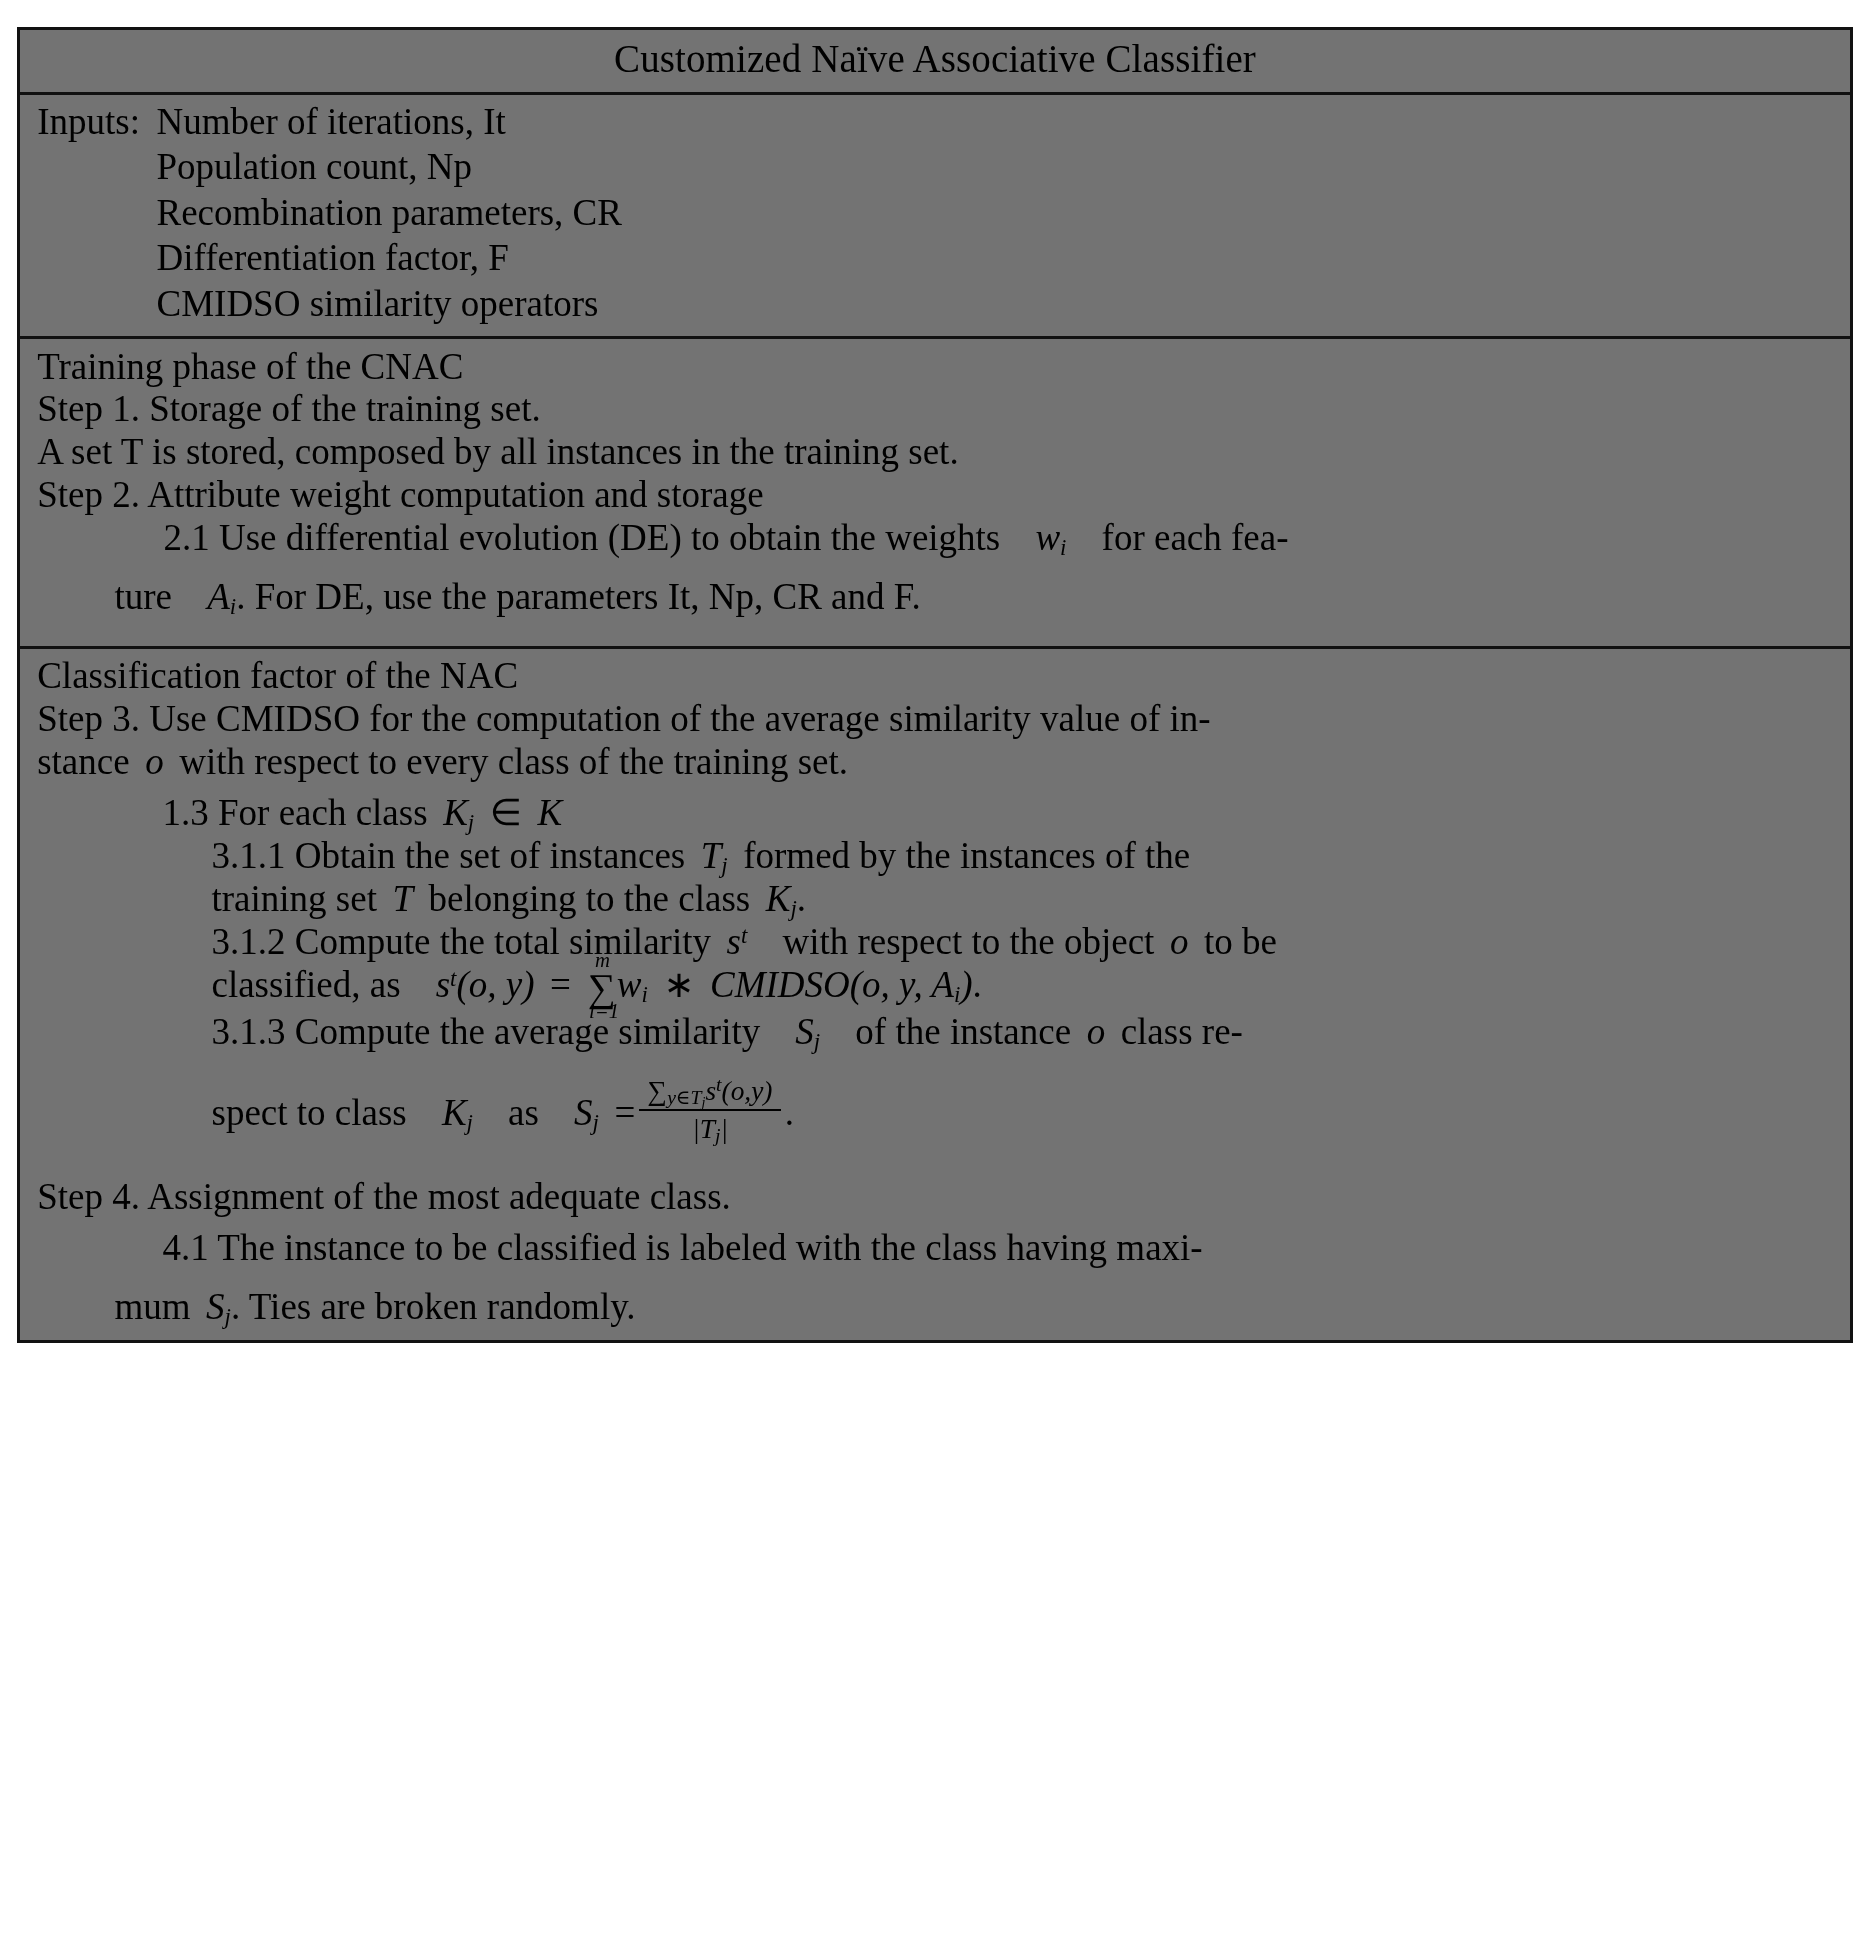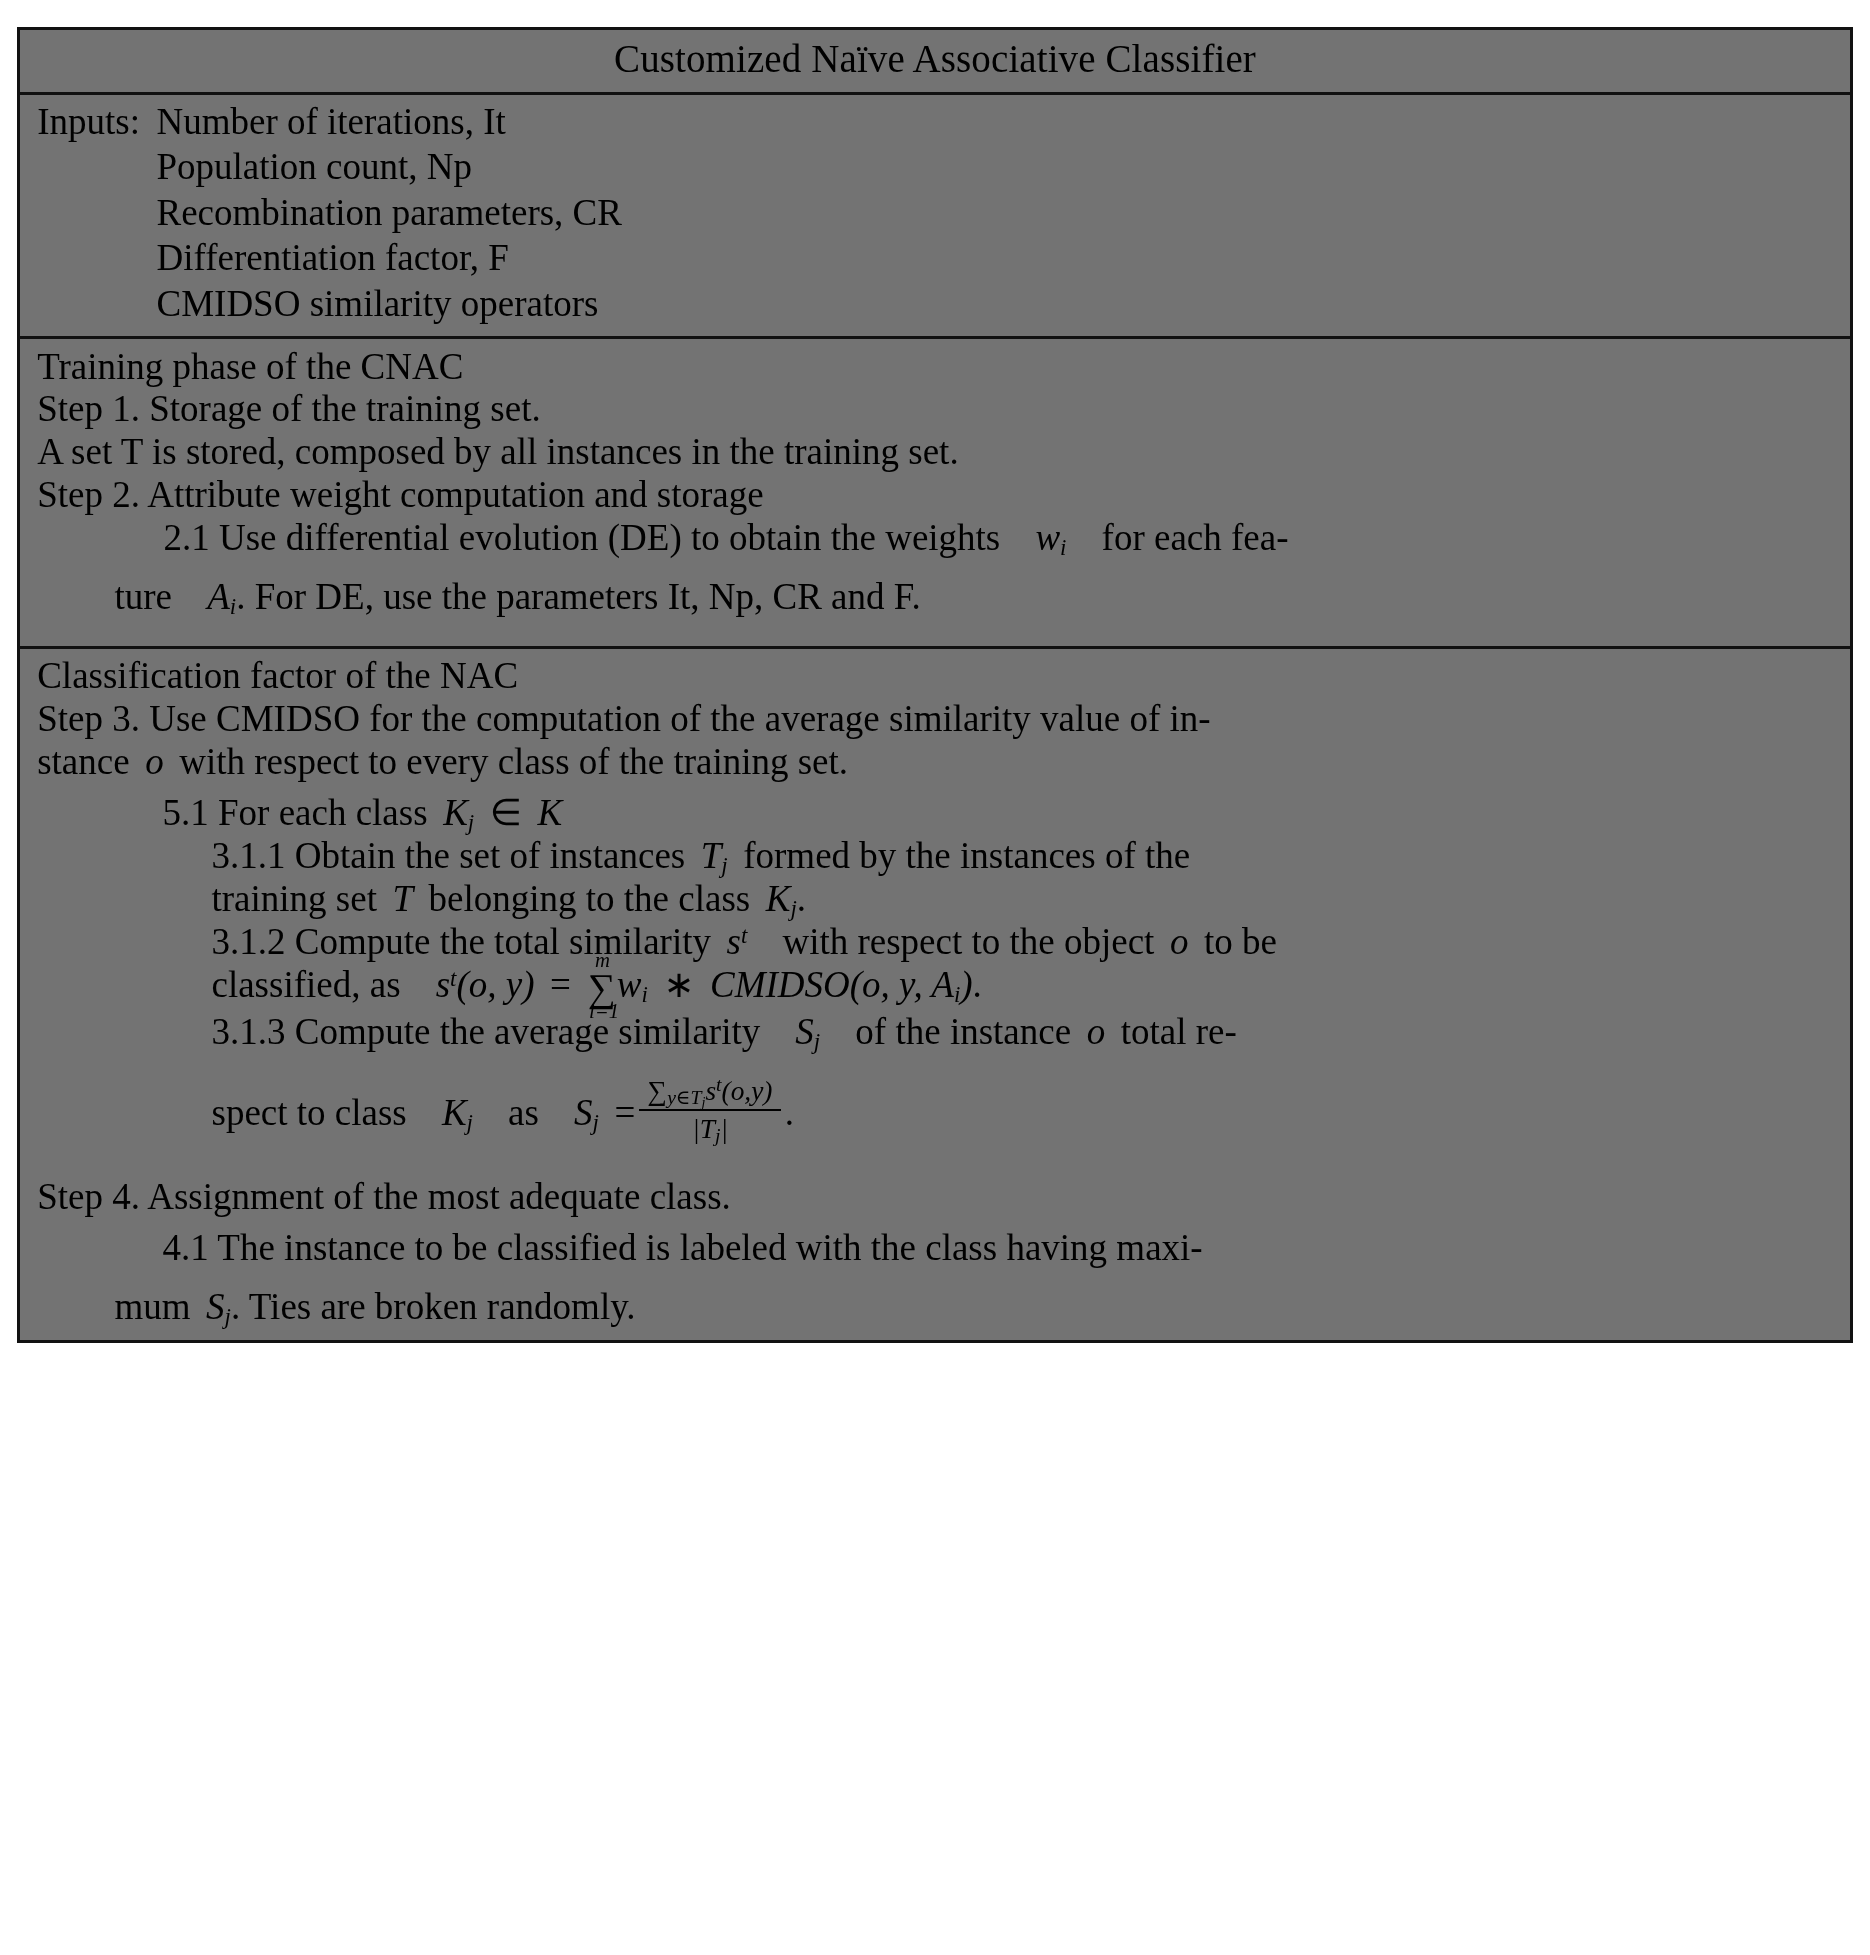--- a/index.html
+++ b/index.html
@@ -189,31 +189,31 @@
     </div>
 
     <div class="section body-section">
 
       <div class="line ind-0">Classification factor of the NAC</div>
 
       <div class="line ind-0">Step 3. Use CMIDSO for the computation of the average similarity value of in-</div>
 
       <div class="line ind-0"><span>stance</span><span class="sp"></span><span class="m">o</span><span class="sp"></span><span>with respect to every class of the training set.</span></div>
 
-      <div class="line ln-gap ind-3"><span>5.1 For each class</span><span class="sp"></span><span class="m"><span>K</span><sub class="s">j</sub></span><span class="sp"></span><span class="m mup">∈</span><span class="sp"></span><span class="m">K</span></div>
+      <div class="line ln-gap ind-3"><span>1.3 For each class</span><span class="sp"></span><span class="m"><span>K</span><sub class="s">j</sub></span><span class="sp"></span><span class="m mup">∈</span><span class="sp"></span><span class="m">K</span></div>
 
       <div class="line ind-4"><span>3.1.1 Obtain the set of instances</span><span class="sp"></span><span class="m"><span>T</span><sub class="s">j</sub></span><span class="sp"></span><span>formed by the instances of the</span></div>
 
       <div class="line ind-4"><span>training set</span><span class="sp"></span><span class="m">T</span><span class="sp"></span><span>belonging to the class</span><span class="sp"></span><span class="m"><span>K</span><sub class="s">j</sub></span><span>.</span></div>
 
       <div class="line ind-4"><span>3.1.2 Compute the total similarity</span><span class="sp"></span><span class="m"><span>s</span><sup class="s">t</sup></span><span class="sp-wide"></span><span>with respect to the object</span><span class="sp"></span><span class="m">o</span><span class="sp"></span><span>to be</span></div>
 
       <div class="line ind-4"><span>classified, as</span><span class="sp-wide"></span><span class="math-span"><span class="m"><span>s</span><sup class="s">t</sup><span>(o, y)</span></span><span class="sp"></span><span class="m mup">=</span><span class="sp"></span><span class="sumwrap"><span class="lim-top">m</span><span class="big">∑</span><span class="lim-bot">i=1</span></span><span class="m"><span>w</span><sub class="s">i</sub></span><span class="sp"></span><span class="m mup">∗</span><span class="sp"></span><span class="m">CMIDSO</span><span class="m">(</span><span class="m">o, y, A</span><sub class="s">i</sub><span class="m">)</span><span>.</span></span></div>
 
-      <div class="line ind-4"><span>3.1.3 Compute the average similarity</span><span class="sp-wide"></span><span class="m"><span>S</span><sub class="s">j</sub></span><span class="sp-wide"></span><span>of the instance</span><span class="sp"></span><span class="m">o</span><span class="sp"></span><span>total re-</span></div>
+      <div class="line ind-4"><span>3.1.3 Compute the average similarity</span><span class="sp-wide"></span><span class="m"><span>S</span><sub class="s">j</sub></span><span class="sp-wide"></span><span>of the instance</span><span class="sp"></span><span class="m">o</span><span class="sp"></span><span>class re-</span></div>
 
       <div class="line ind-4" style="margin-top:28px;"><span>spect to class</span><span class="sp-wide"></span><span class="m"><span>K</span><sub class="s">j</sub></span><span class="sp-wide"></span><span>as</span><span class="sp-wide"></span><span class="math-span"><span class="m"><span>S</span><sub class="s">j</sub></span><span class="sp"></span><span class="m mup">=</span><span class="frac"><span class="num"><span>∑</span><sub class="s"><span>y∈T</span><sub class="s">j</sub></sub><span>s</span><sup class="s">t</sup><span>(o,y)</span></span><span class="den"><span>|</span><span>T</span><sub class="s">j</sub><span>|</span></span></span><span>.</span></span></div>
 
       <div class="line ind-0" style="margin-top:24.5px;">Step 4. Assignment of the most adequate class.</div>
 
       <div class="line ln-gap ind-3">4.1 The instance to be classified is labeled with the class having maxi-</div>
 
       <div class="line ind-hang"><span>mum</span><span class="sp"></span><span class="m"><span>S</span><sub class="s">j</sub></span><span>. Ties are broken randomly.</span></div>
 
     </div>

